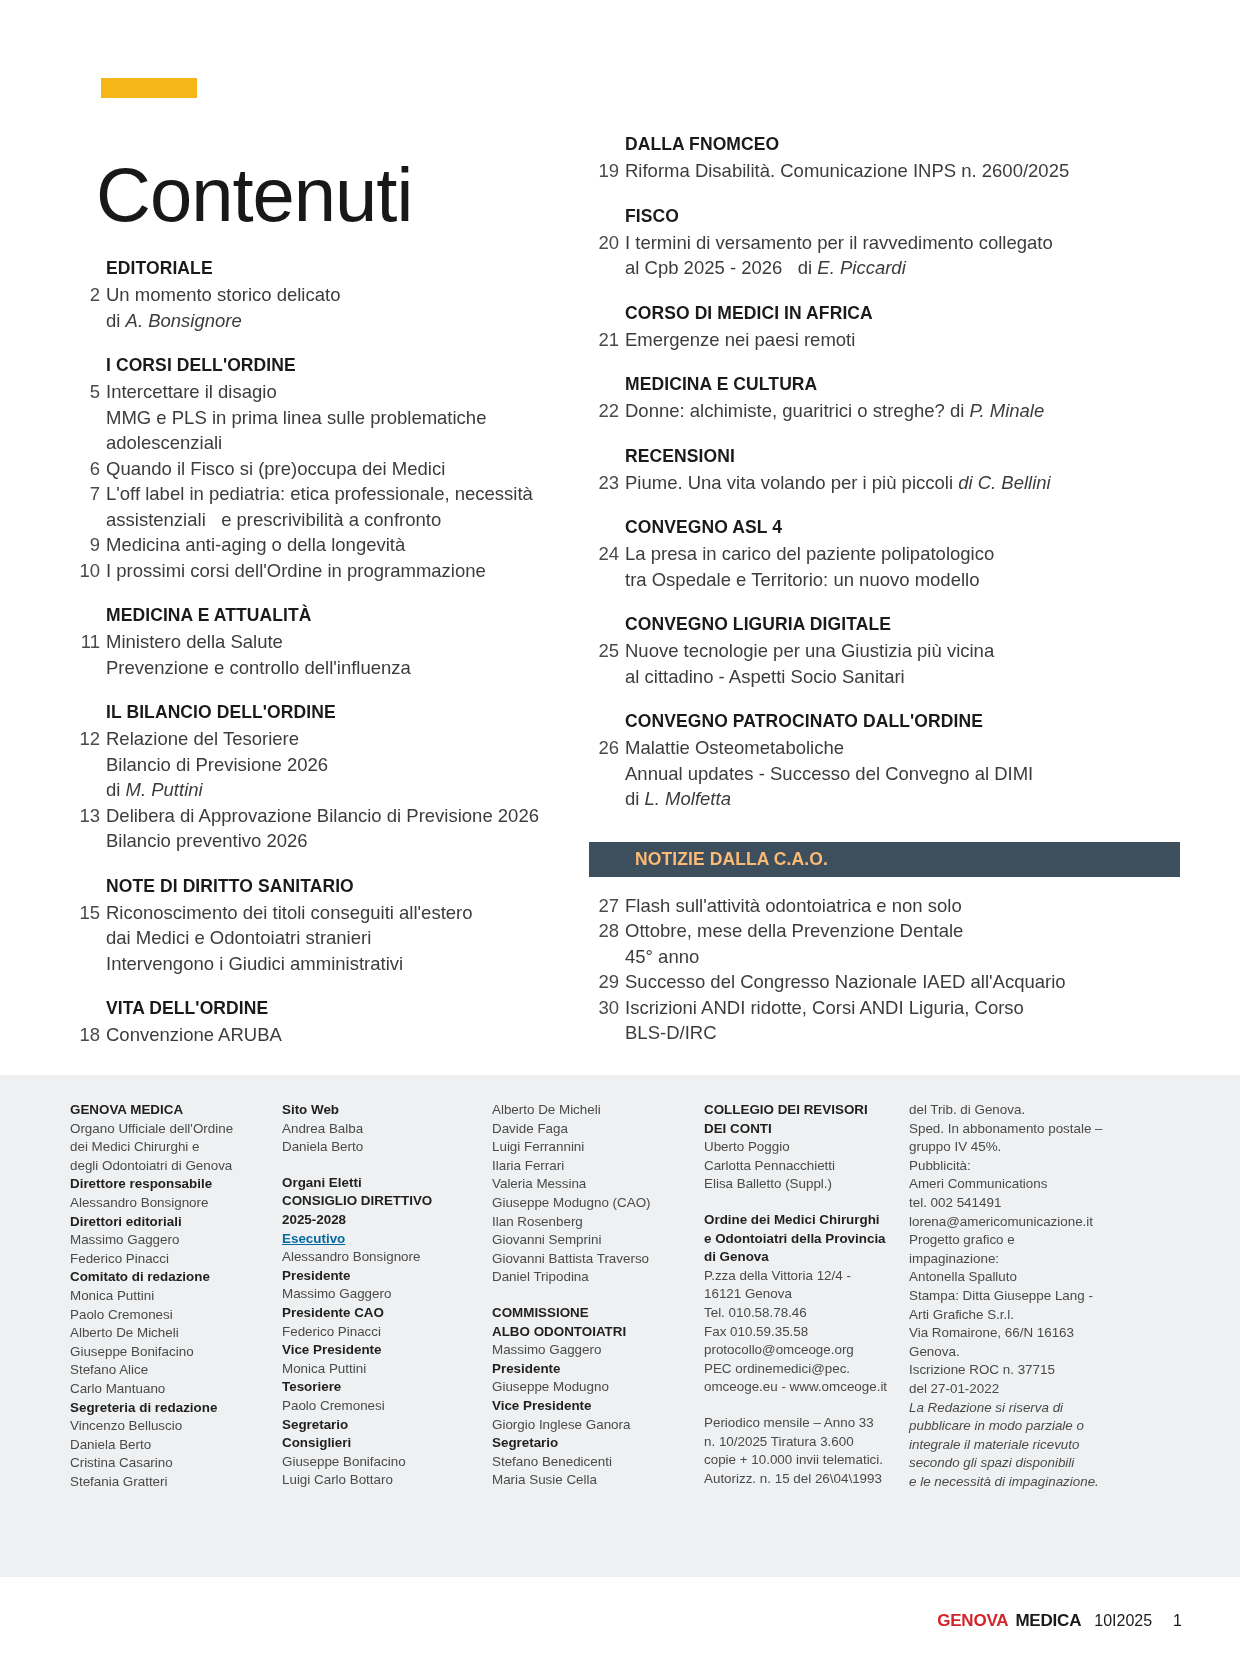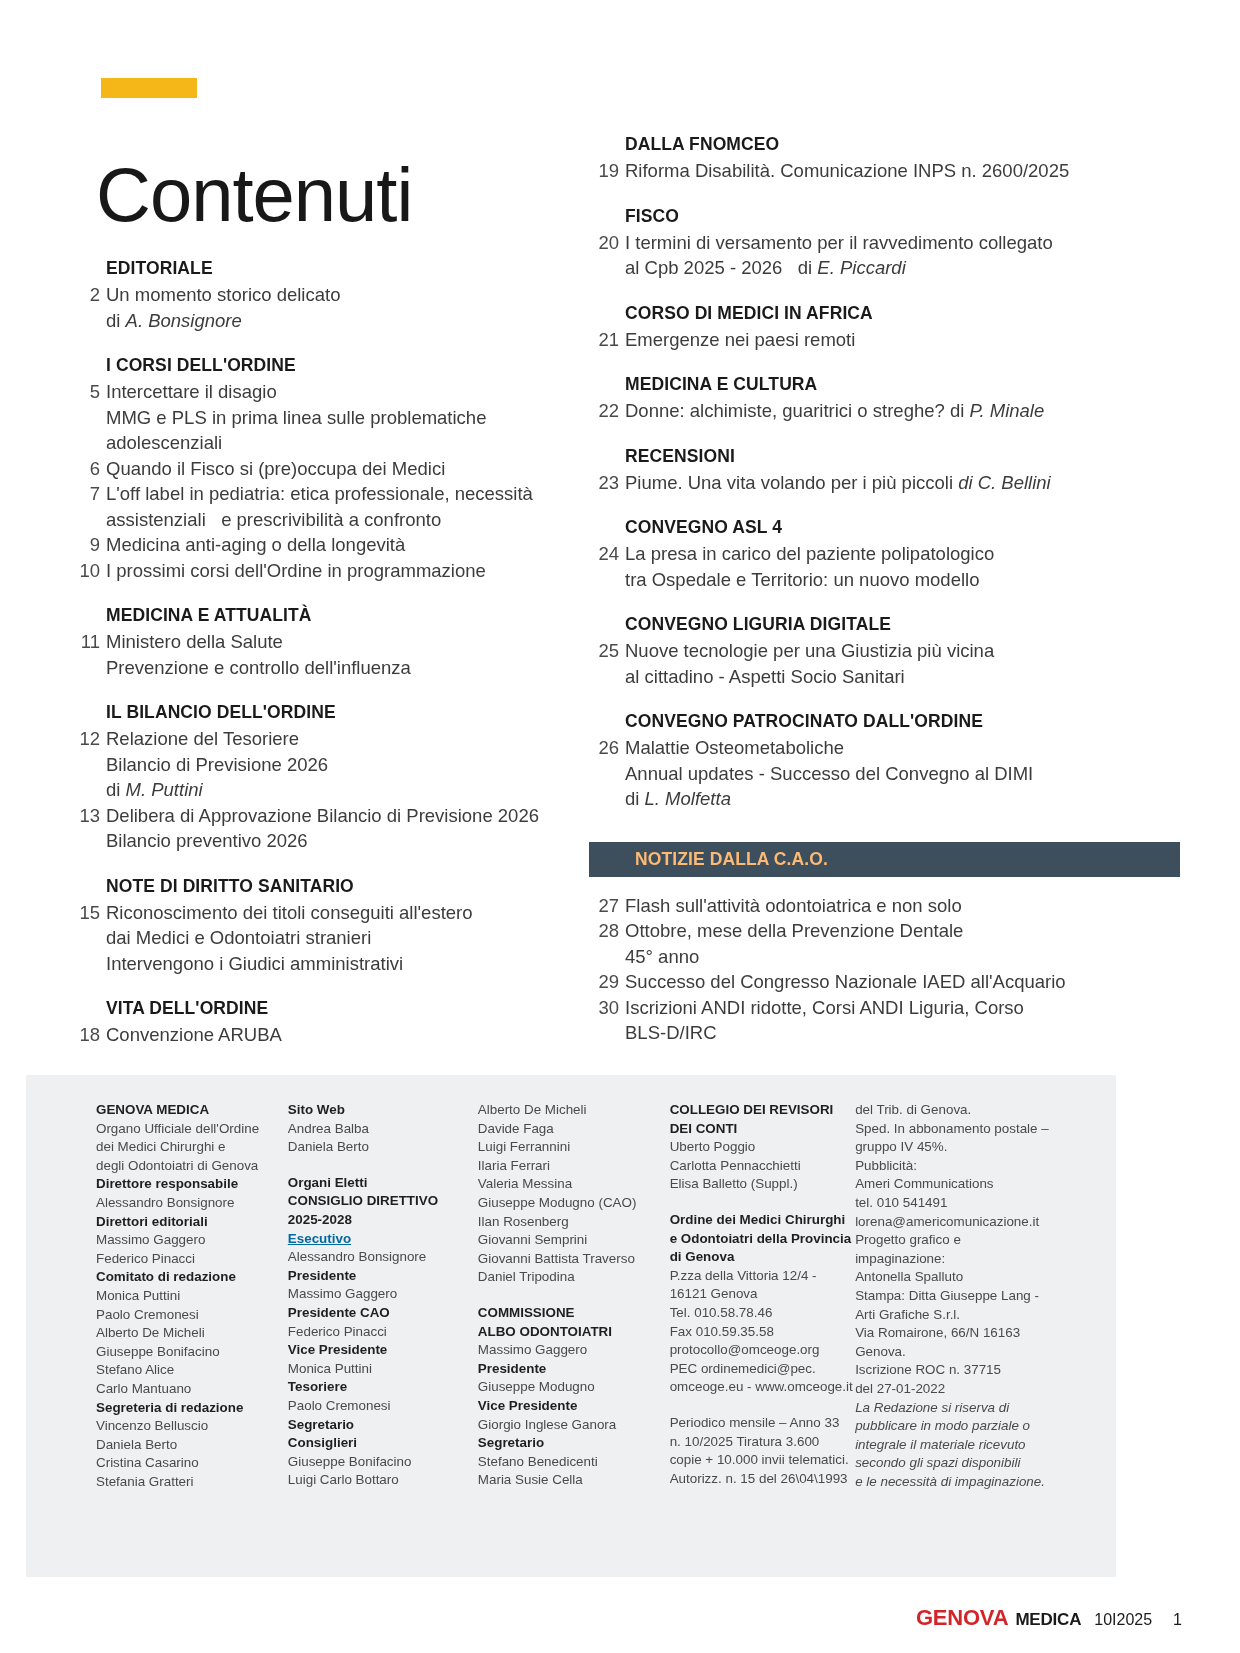--- a/index.html
+++ b/index.html
@@ -94,25 +94,24 @@
   }
   .entry .txt { flex: 1; }
   .entry .txt .ln { display: block; white-space: pre-wrap; }
   .it { font-style: italic; }
 
   
   .colophon {
     position: absolute;
     left: 0;
     top: 1075px;
-    width: 1090px;
+    width: 1240px;
     height: 502px;
     background: #eff0f1;
     padding: 26px 0 0 0;
-    margin-left: 26px;
   }
   .colophon-inner {
     display: flex;
     padding-left: 70px;
     padding-right: 60px;
     gap: 0px;
   }
   .cocol {
     font-size: 13.4px;
     line-height: 18.6px;
@@ -143,21 +142,21 @@
     right: 58px;
     bottom: 22px;
     display: flex;
     align-items: baseline;
     gap: 7px;
     font-size: 16px;
   }
   .logo-genova {
     color: #d3242a;
     font-weight: bold;
-    font-size: 22px;
+    font-size: 17px;
     letter-spacing: -0.2px;
     text-align: right;
   }
   .logo-medica {
     color: #1a1a1a;
     font-weight: bold;
     font-size: 17px;
     letter-spacing: -0.2px;
   }
   .footer-issue {
@@ -478,21 +477,21 @@
         <div>n. 10/2025 Tiratura 3.600</div>
         <div>copie + 10.000 invii telematici.</div>
         <div>Autorizz. n. 15 del 26\04\1993</div>
       </div>
     <div class="cocol c5">
         <div>del Trib. di Genova.</div>
         <div>Sped. In abbonamento postale –</div>
         <div>gruppo IV 45%.</div>
         <div>Pubblicità:</div>
         <div>Ameri Communications</div>
-        <div>tel. 010 541491</div>
+        <div>tel. 002 541491</div>
         <div>lorena@americomunicazione.it</div>
         <div>Progetto grafico e</div>
         <div>impaginazione:</div>
         <div>Antonella Spalluto</div>
         <div>Stampa: Ditta Giuseppe Lang -</div>
         <div>Arti Grafiche S.r.l.</div>
         <div>Via Romairone, 66/N 16163</div>
         <div>Genova.</div>
         <div>Iscrizione ROC n. 37715</div>
         <div>del 27-01-2022</div>

